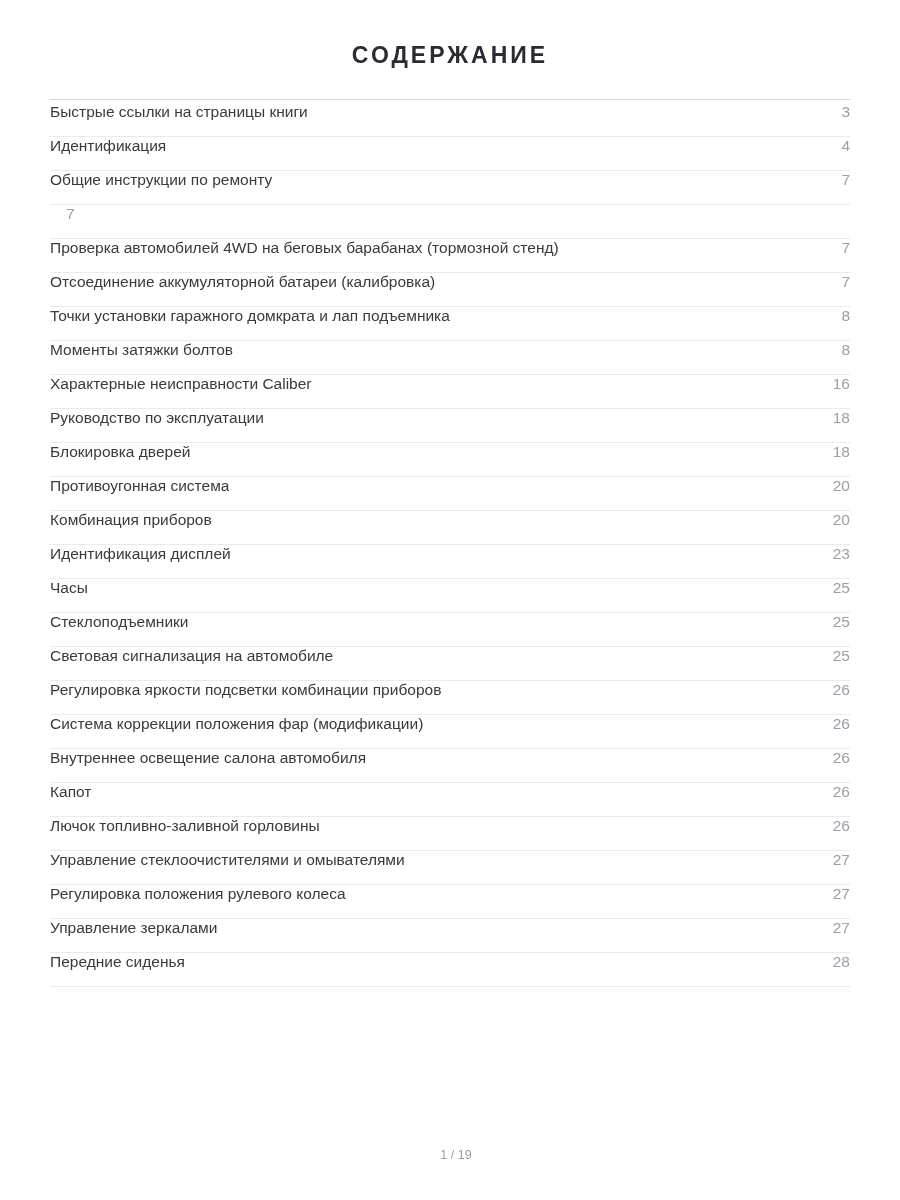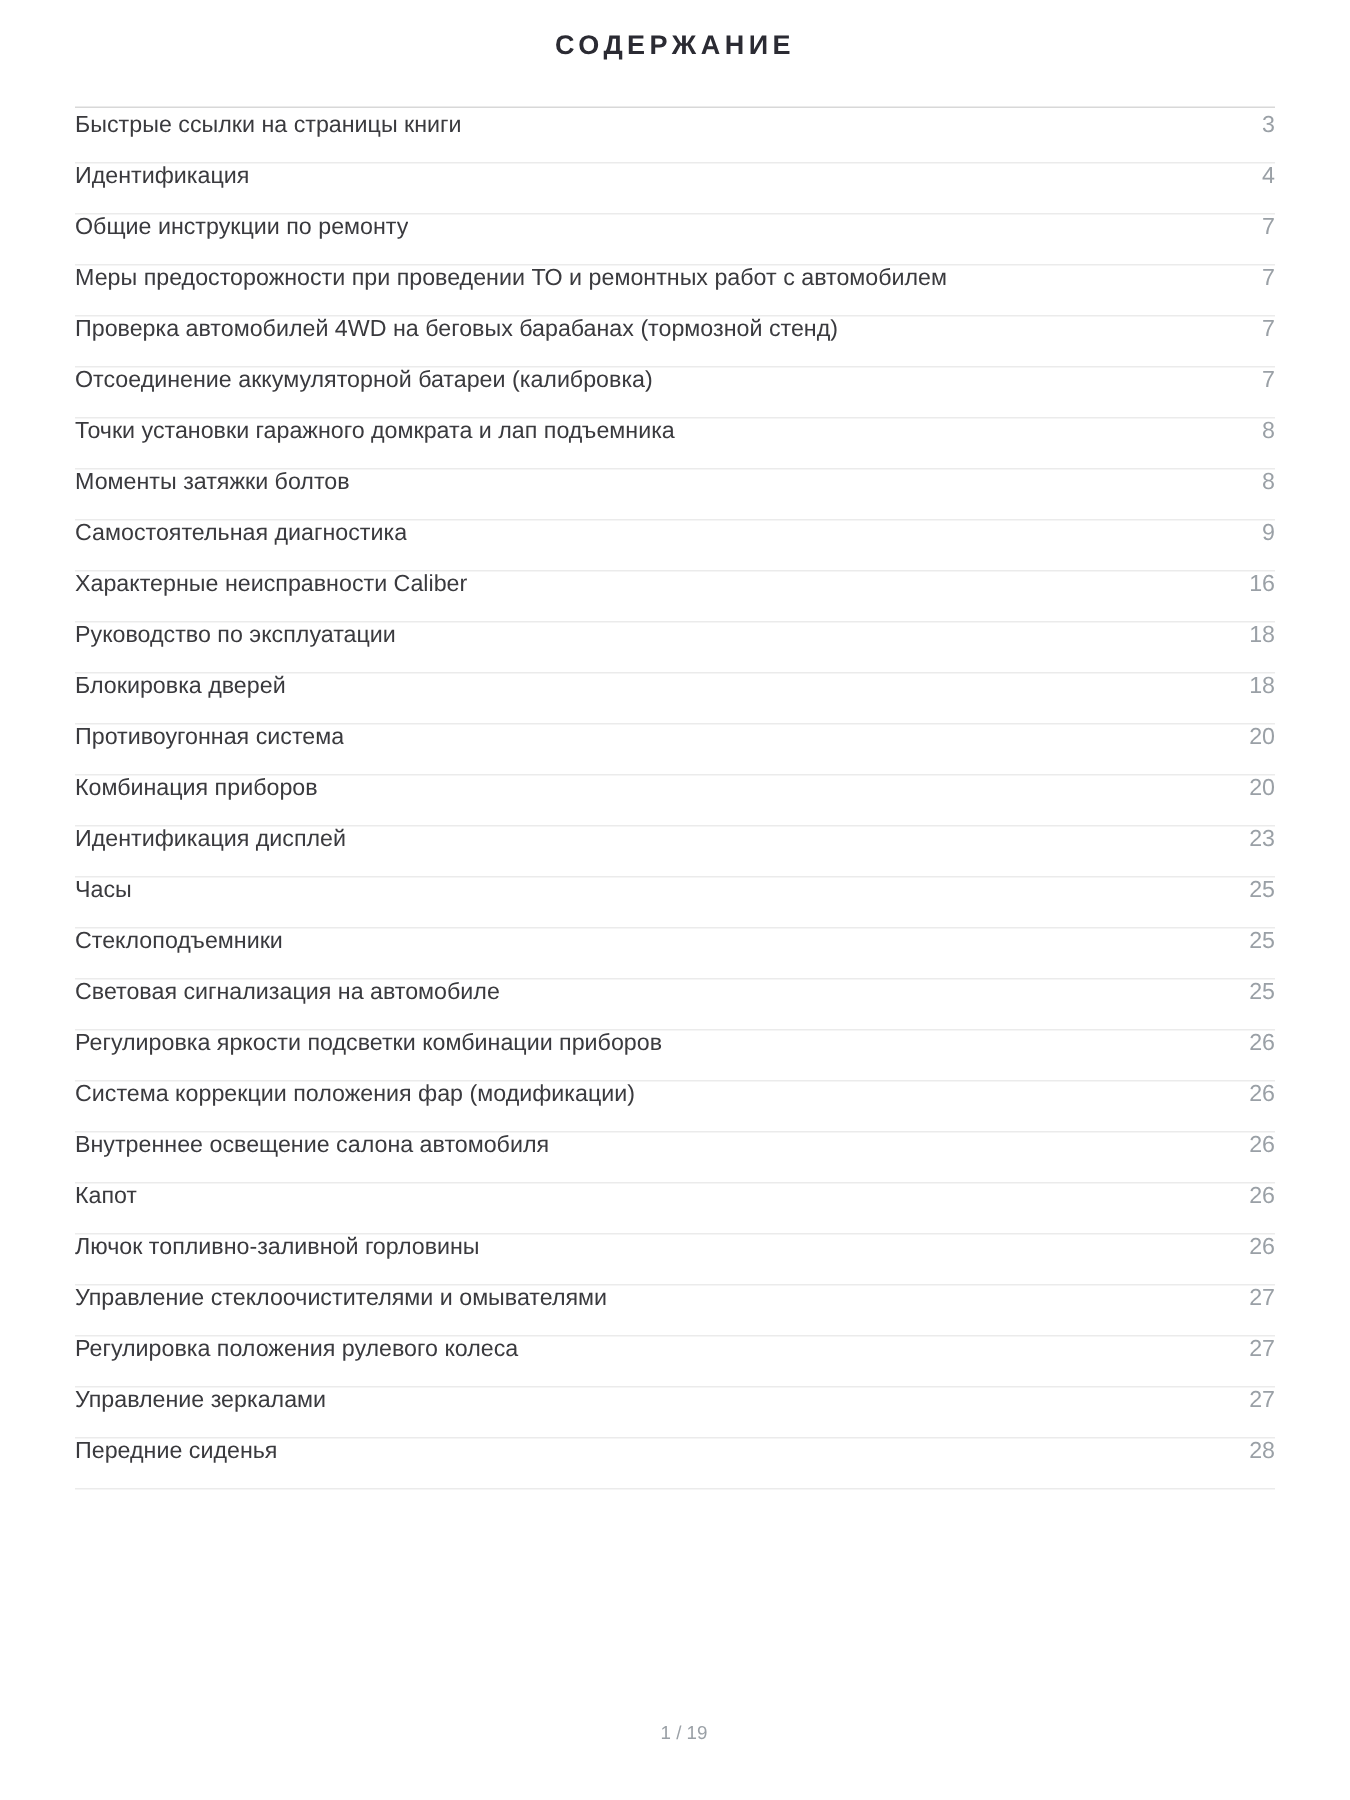--- a/index.html
+++ b/index.html
@@ -9,23 +9,23 @@
   }
   .page {
     position: relative;
     width: 900px;
     height: 1200px;
     margin: 0 auto;
     background: #ffffff;
     overflow: hidden;
   }
   .page-title {
-    padding-top: 20px;
+    padding-top: 42px;
     text-align: center;
-    font-size: 18px;
+    font-size: 23px;
     font-weight: 700;
     letter-spacing: 3px;
     color: #2b2b33;
   }
   .title-rule {
     margin: 30px 50px 0 50px;
     border: none;
     border-top: 1px solid #d8d8d8;
   }
   .toc-list {
@@ -74,42 +74,37 @@
       </div>
       <div class="toc-row">
         <span class="toc-label">Идентификация</span>
         <span class="toc-page">4</span>
       </div>
       <div class="toc-row">
         <span class="toc-label">Общие инструкции по ремонту</span>
         <span class="toc-page">7</span>
       </div>
       <div class="toc-row">
-        <span class="toc-label">Меры предосторожности при проведении ТО и ремонтных работ с автомобилем</span>
         <span class="toc-page">7</span>
       </div>
       <div class="toc-row">
         <span class="toc-label">Проверка автомобилей 4WD на беговых барабанах (тормозной стенд)</span>
         <span class="toc-page">7</span>
       </div>
       <div class="toc-row">
         <span class="toc-label">Отсоединение аккумуляторной батареи (калибровка)</span>
         <span class="toc-page">7</span>
       </div>
       <div class="toc-row">
         <span class="toc-label">Точки установки гаражного домкрата и лап подъемника</span>
         <span class="toc-page">8</span>
       </div>
       <div class="toc-row">
         <span class="toc-label">Моменты затяжки болтов</span>
         <span class="toc-page">8</span>
-      </div>
-      <div class="toc-row">
-        <span class="toc-label">Самостоятельная диагностика</span>
-        <span class="toc-page">9</span>
       </div>
       <div class="toc-row">
         <span class="toc-label">Характерные неисправности Caliber</span>
         <span class="toc-page">16</span>
       </div>
       <div class="toc-row">
         <span class="toc-label">Руководство по эксплуатации</span>
         <span class="toc-page">18</span>
       </div>
       <div class="toc-row">

